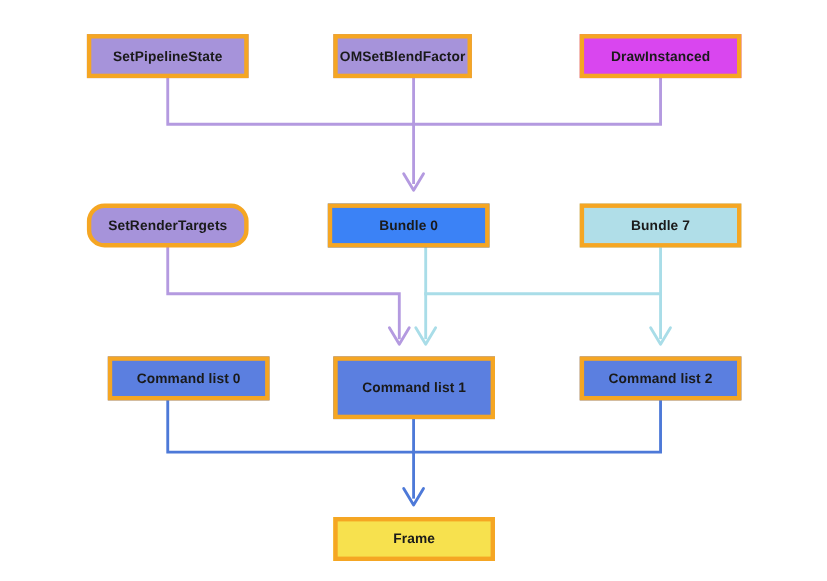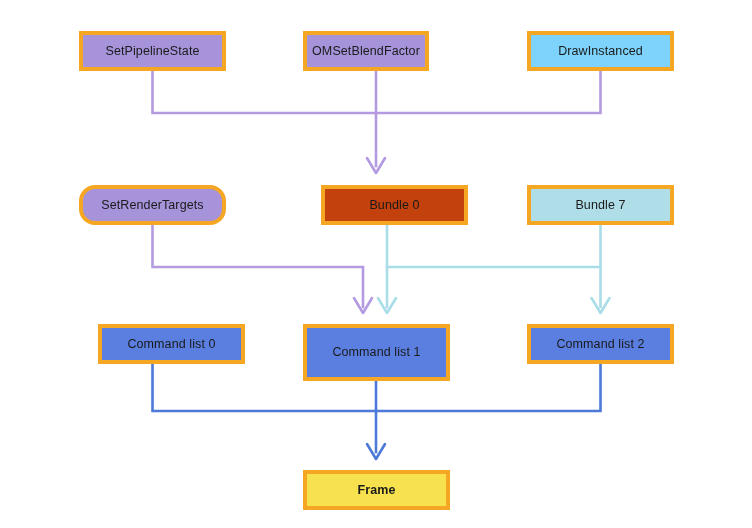--- a/index.html
+++ b/index.html
@@ -31,21 +31,21 @@
     display: flex;
     align-items: center;
     justify-content: center;
     font-size: 12.5px;
     color: #1a1a1a;
     letter-spacing: 0.1px;
     line-height: 1;
     z-index: 2;
   }
   .node.cmd {
-    font-weight: 400;
+    font-weight: 700;
   }
   .node.frame {
     font-weight: 600;
   }
 </style>
 </head>
 <body>
 
 <div id="diagram-root">
 
@@ -92,28 +92,28 @@
       <path d="M 367 444 L 376 459 L 385 444" fill="none" stroke="#4d79d8" stroke-width="2.6" stroke-linecap="round" stroke-linejoin="round"></path>
     </g>
   </svg>
 
   <div class="node cmd" style="left:79px; top:31px; width:147px; height:40px; background:#a693da;">
     <span>SetPipelineState</span>
   </div>
   <div class="node cmd" style="left:303px; top:31px; width:126px; height:40px; background:#a693da;">
     <span>OMSetBlendFactor</span>
   </div>
-  <div class="node cmd" style="left:527px; top:31px; width:147px; height:40px; background:#7dd3fc;">
+  <div class="node cmd" style="left:527px; top:31px; width:147px; height:40px; background:#d946ef;">
     <span>DrawInstanced</span>
   </div>
 
   <div class="node cmd" style="left:79px; top:185px; width:147px; height:40px; background:#a693da;border-radius:16px;">
     <span>SetRenderTargets</span>
   </div>
-  <div class="node cmd" style="left:321px; top:185px; width:147px; height:40px; background:#c2410c;">
+  <div class="node cmd" style="left:298px; top:185px; width:147px; height:40px; background:#3b82f6;">
     <span>Bundle 0</span>
   </div>
   <div class="node cmd" style="left:527px; top:185px; width:147px; height:40px; background:#b0dee8;">
     <span>Bundle 7</span>
   </div>
 
   <div class="node cmd" style="left:79px; top:324px; width:147px; height:40px; background:#5b7fe0;margin-left:19px;">
     <span>Command list 0</span>
   </div>
   <div class="node cmd" style="left:303px; top:324px; width:147px; height:57px; background:#5b7fe0;">

